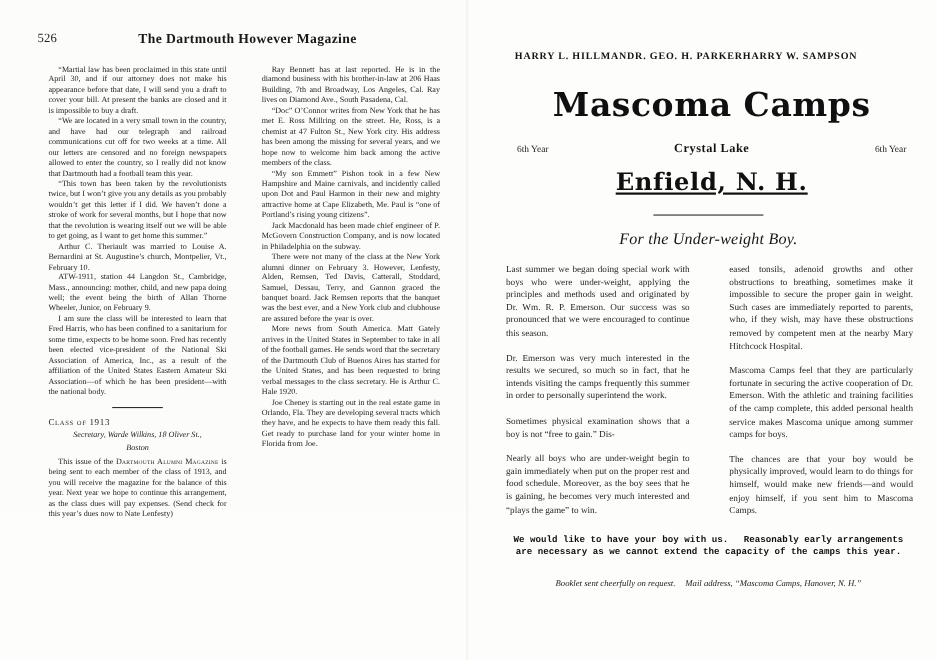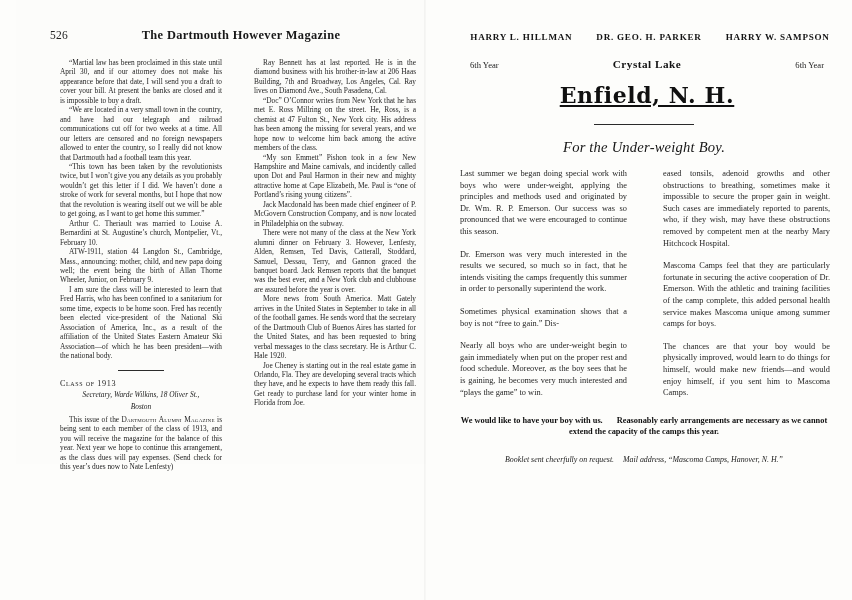--- a/index.html
+++ b/index.html
@@ -16,21 +16,21 @@
   }
   #scan {
     position: relative;
     width: 852px;
     height: 600px;
     background: #fdfdfb;
   }
   
   .page-left {
     position: absolute;
-    left: 16px; top: 0;
+    left: 0; top: 0;
     width: 426px; height: 464px;
     background: #fcfcfa;
     box-sizing: border-box;
     padding: 28px 26px 20px 28px;
   }
   .page-right {
     position: absolute;
     left: 426px; top: 0;
     width: 426px; height: 600px;
     background: #fdfdfb;
@@ -109,28 +109,27 @@
     font-style: italic;
     font-size: 7.4px;
     line-height: 9.4px;
     margin-bottom: 3px;
     color: #232323;
   }
 
   
   .ad-names {
     display: flex;
-    justify-content: center;
+    justify-content: flex-start;
     padding: 0 6px 0 18px;
     font-weight: bold;
     font-size: 9.1px;
     letter-spacing: 0.75px;
     color: #141414;
-    margin-top: 4px;
-    gap: 24px;
+    margin-top: 18px;
   }
   .ad-title {
     text-align: center;
     font-family: "DejaVu Serif", "Liberation Serif", serif;
     font-weight: bold;
     font-size: 30px;
     letter-spacing: 0.5px;
     color: #101010;
     margin: 22px 0 0 0;
     padding-left: 6px;
@@ -190,20 +189,21 @@
   .ad-col p { margin: 0 0 11px 0; }
   .ad-col p:last-child { margin-bottom: 0; }
   .ad-cta {
     text-align: center;
     font-weight: bold;
     font-size: 8.35px;
     line-height: 11.5px;
     color: #101010;
     margin-top: 16px;
     padding: 0 8px;
+    font-family: Liberation Mono, monospace;
   }
   .ad-cta .lead { margin-right: 14px; }
   .ad-foot {
     text-align: center;
     font-style: italic;
     font-size: 7.9px;
     color: #1b1b1b;
     margin-top: 17px;
     padding: 0 8px;
   }
@@ -256,20 +256,21 @@
   <div class="gutter"></div>
 
   <div class="page-right">
 
     <div class="ad-names">
       <span>HARRY L. HILLMAN</span>
       <span>DR. GEO. H. PARKER</span>
       <span>HARRY W. SAMPSON</span>
     </div>
 
+    <div class="ad-title">Mascoma Camps</div>
 
     <div class="ad-row">
       <span>6th Year</span>
       <span class="mid">Crystal Lake</span>
       <span>6th Year</span>
     </div>
 
     <div class="ad-place">Enfield, N. H.</div>
 
     <div class="ad-rule"></div>

